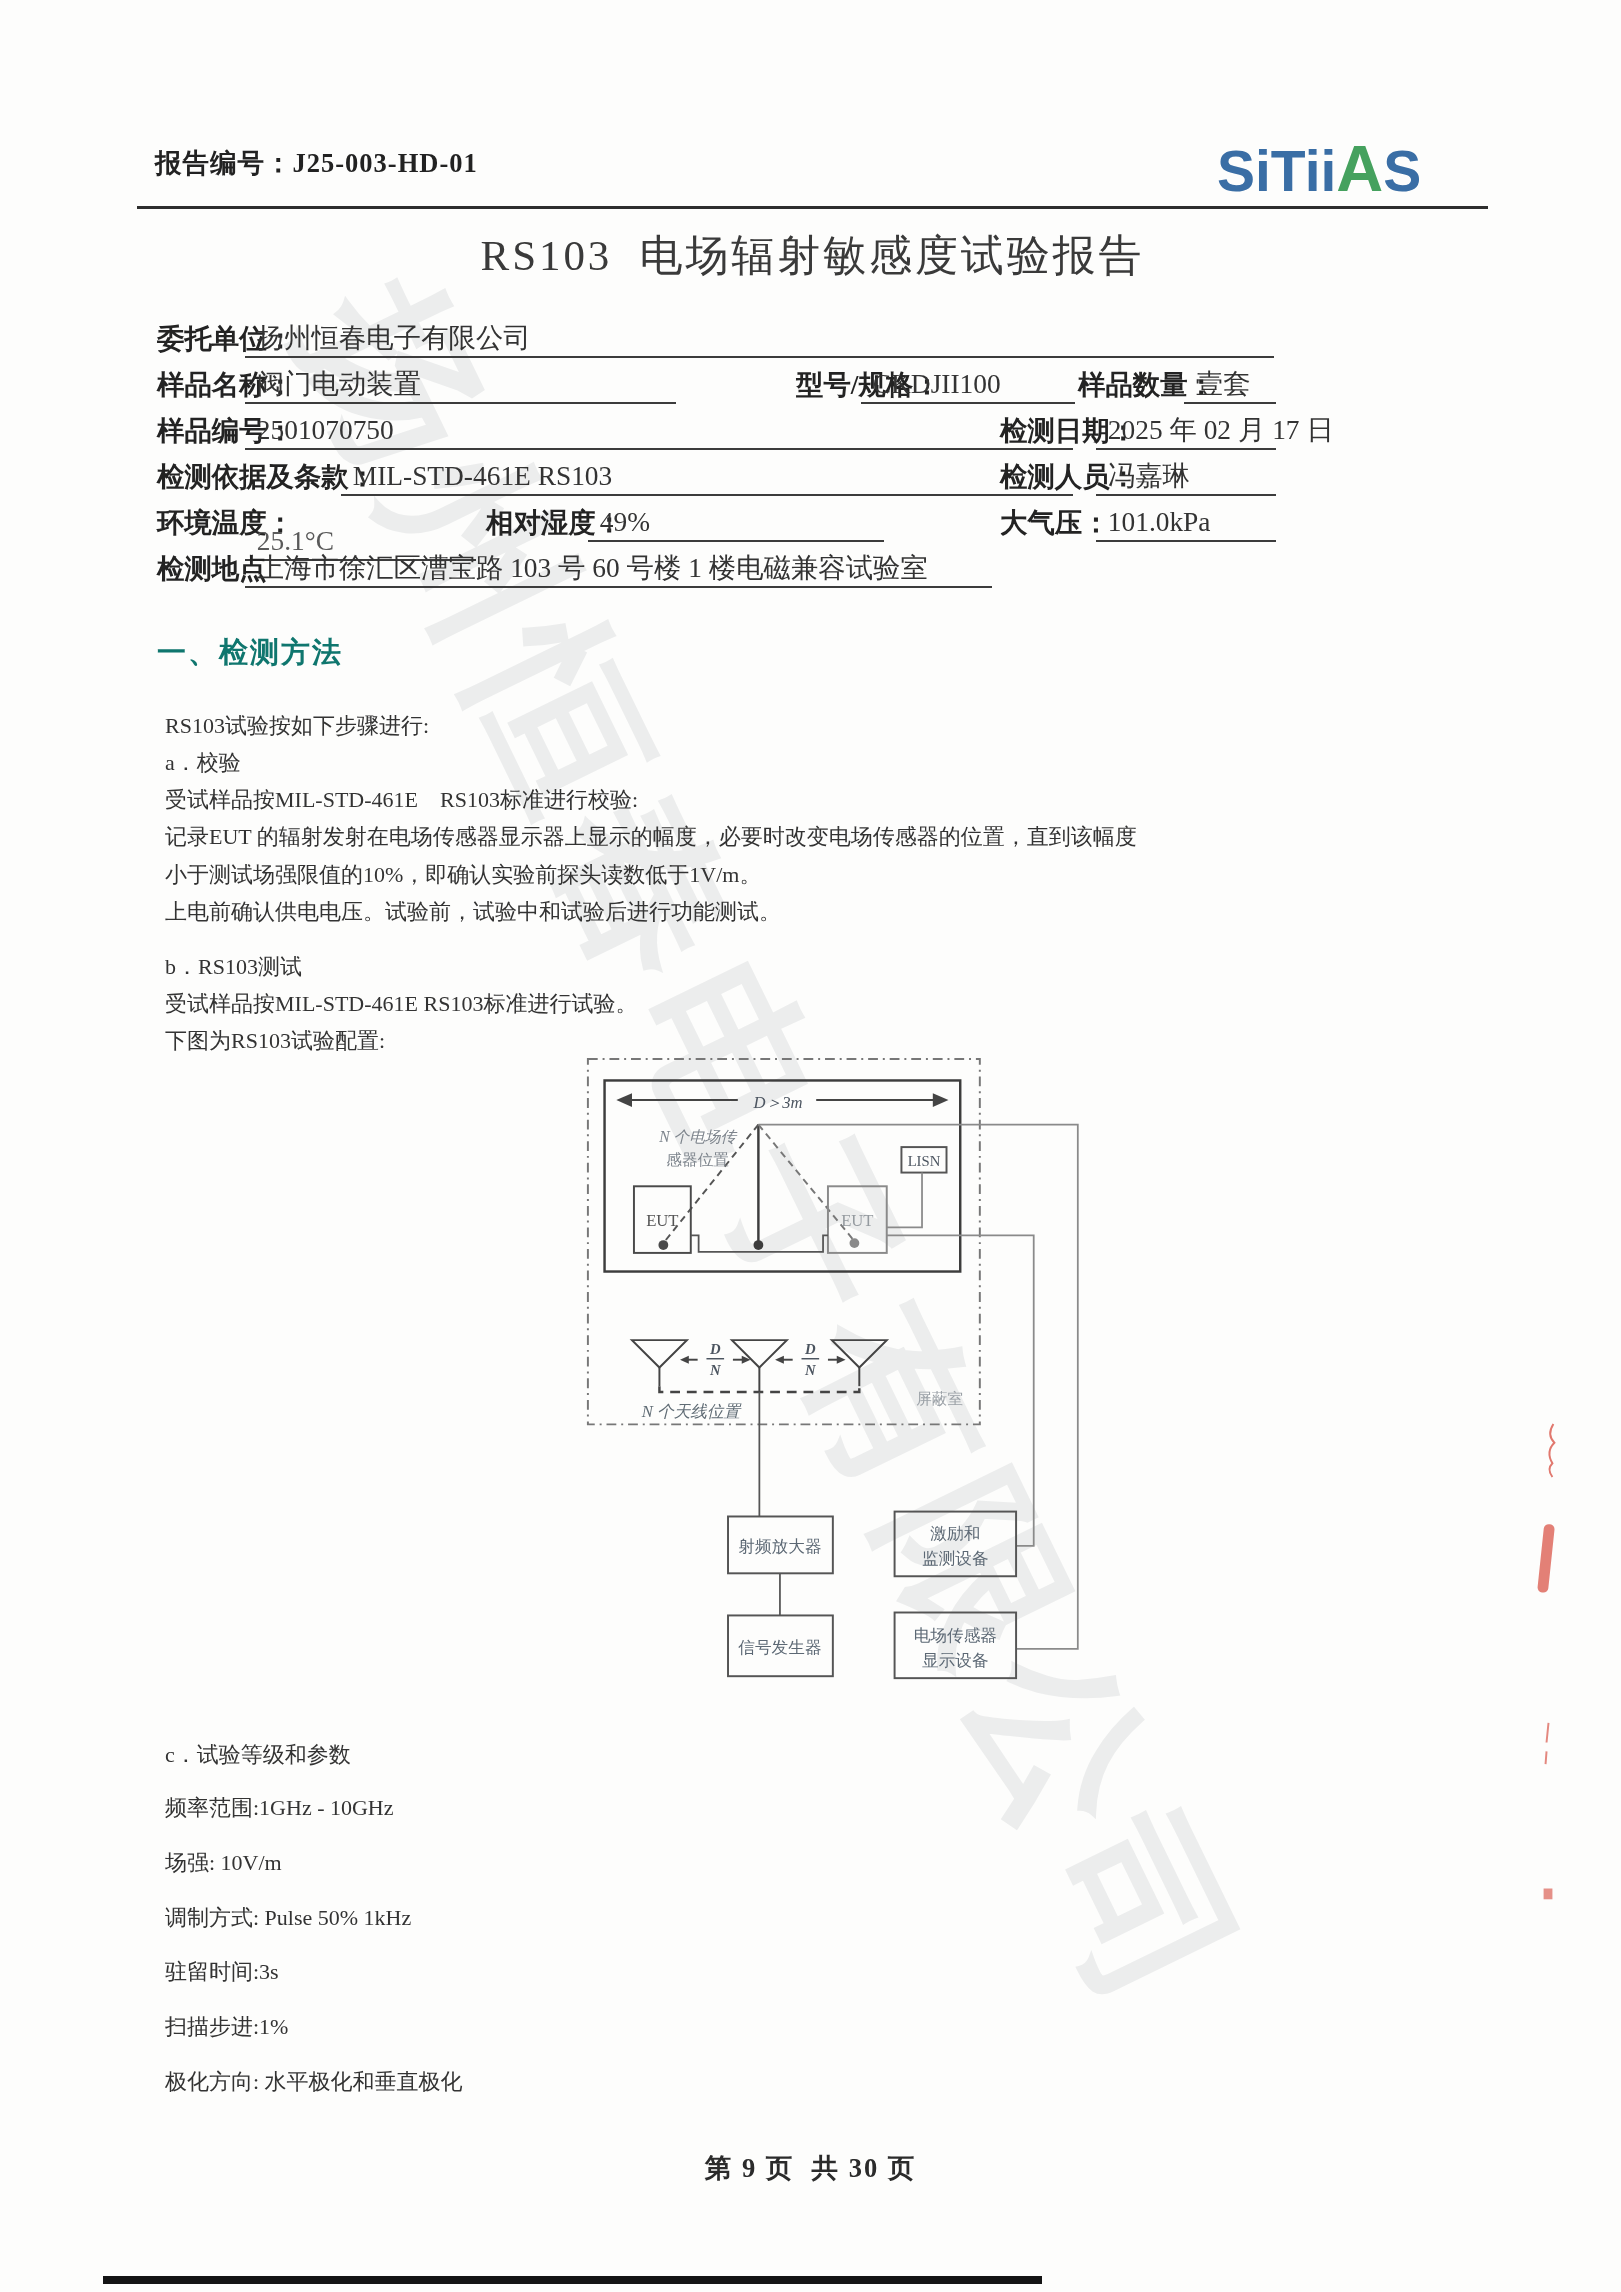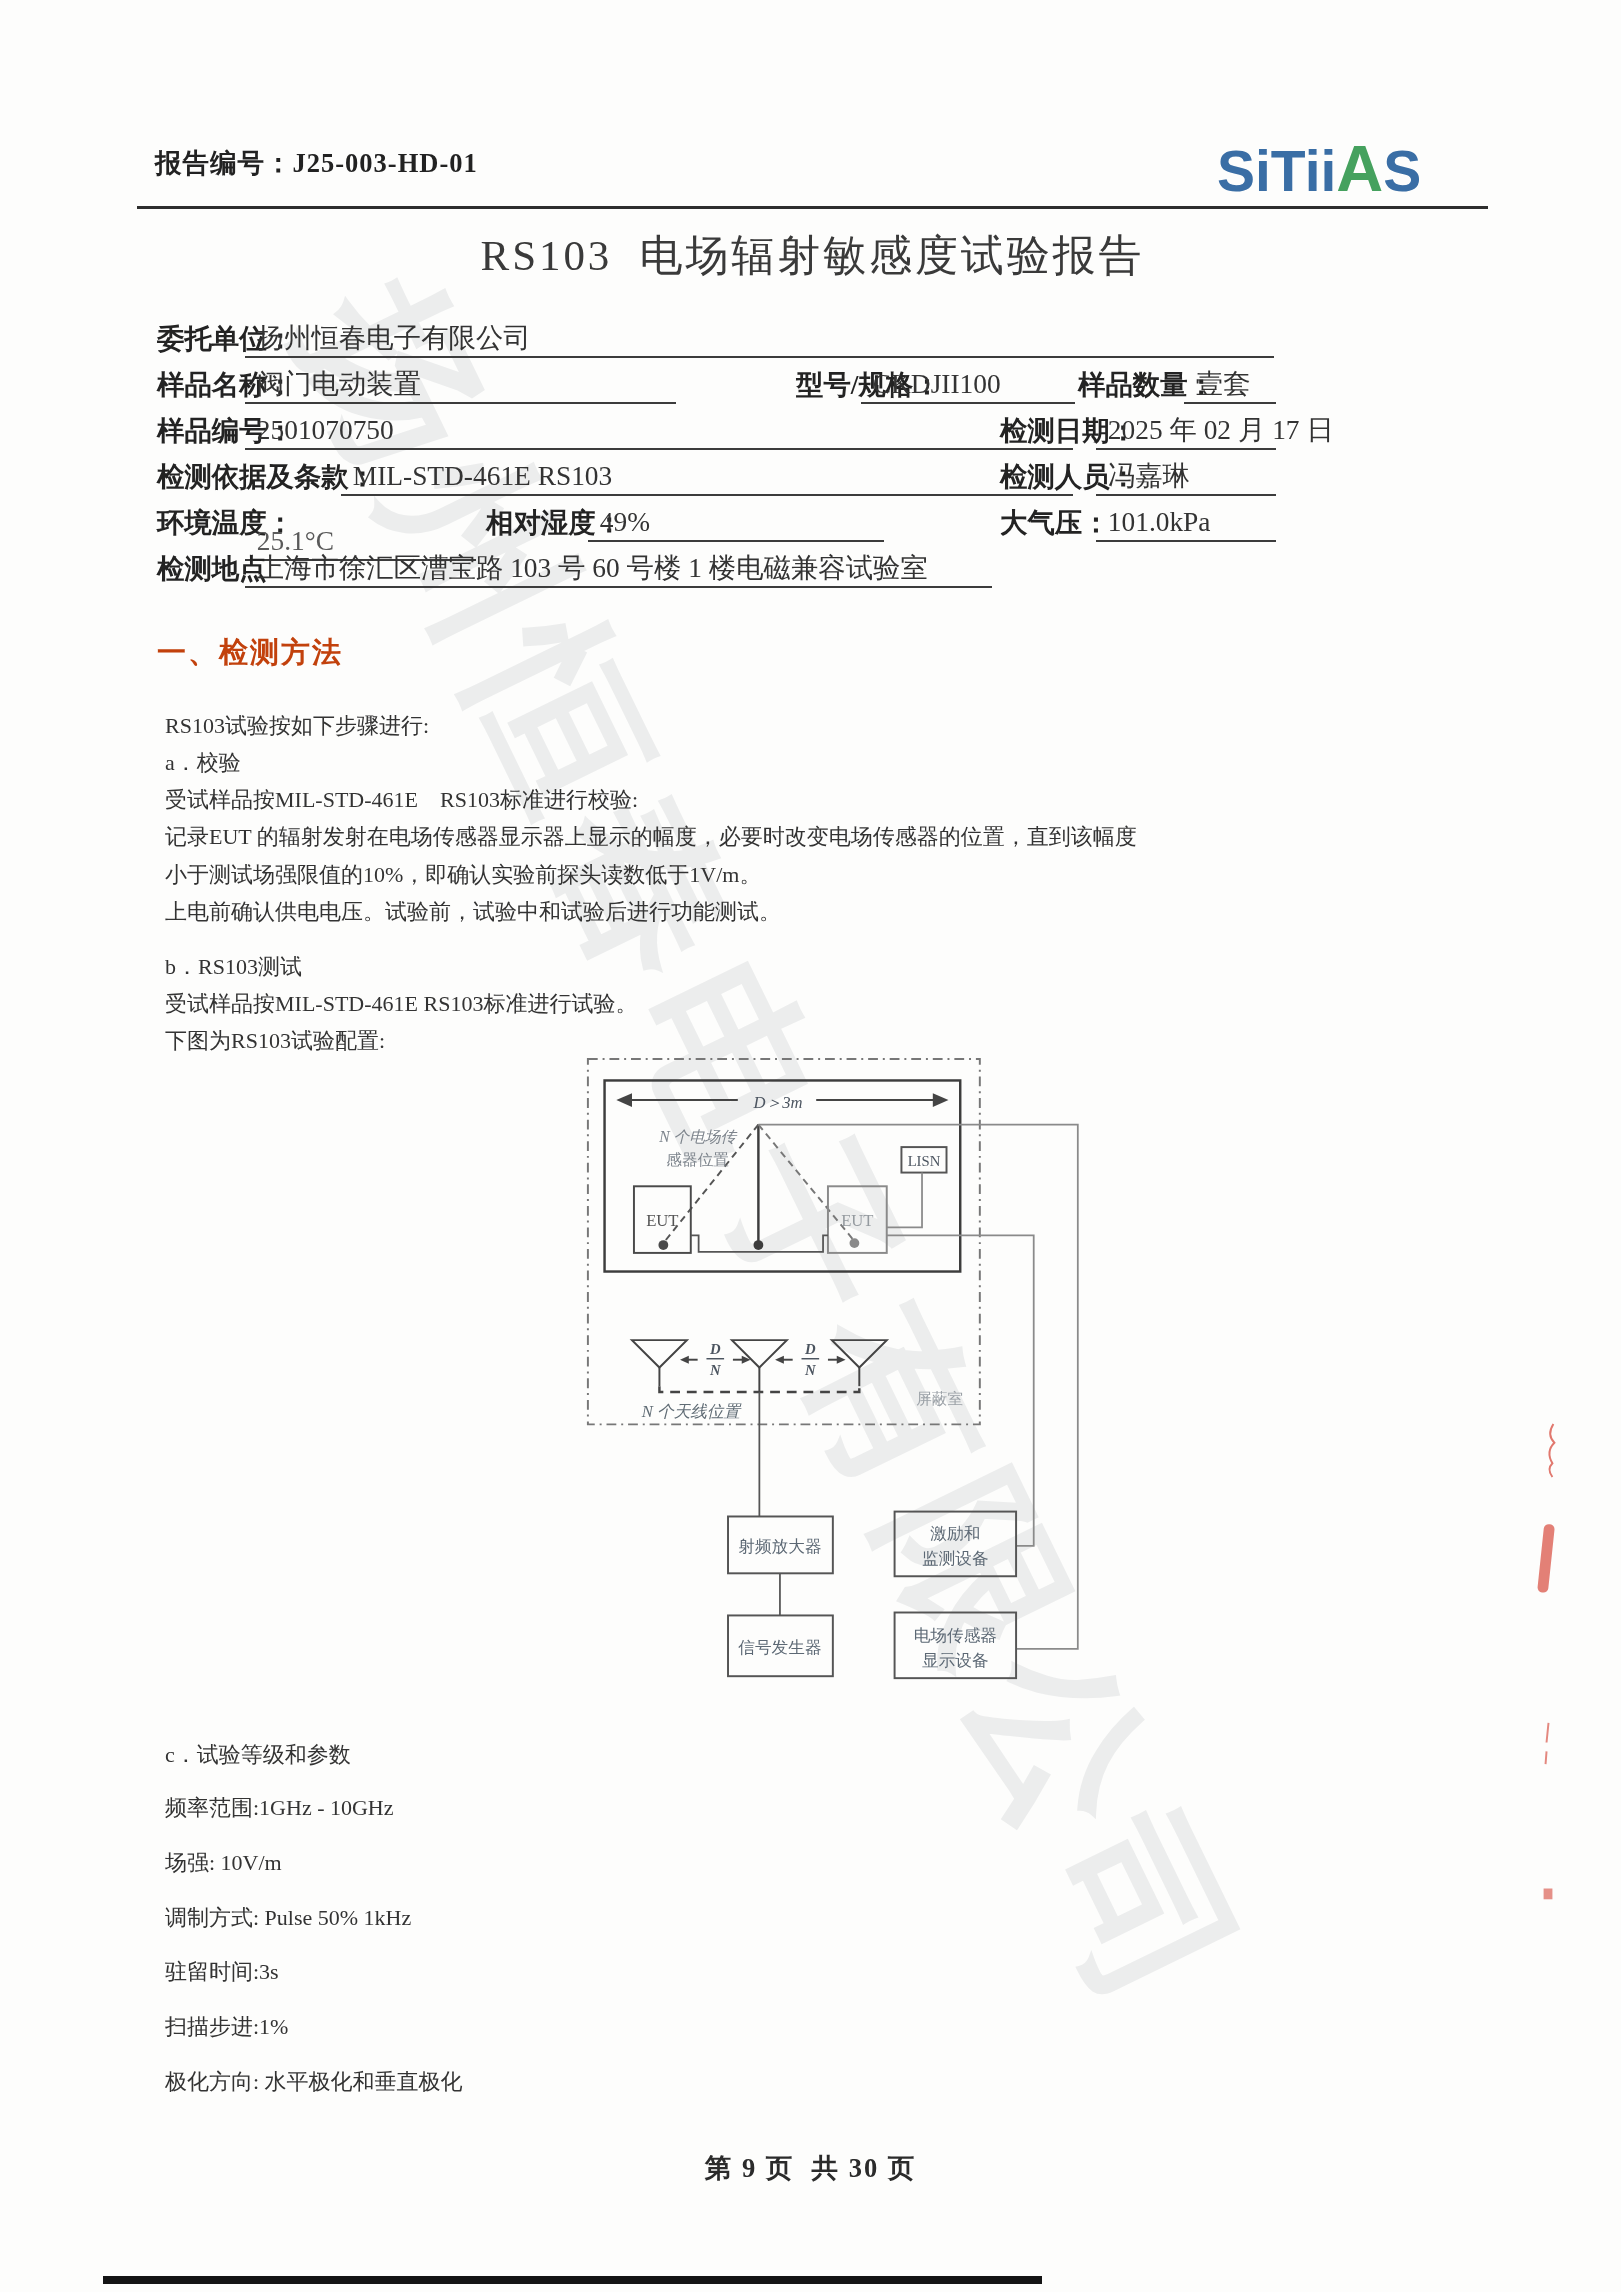--- a/index.html
+++ b/index.html
@@ -25,21 +25,21 @@
   .logo .blue{color:#3a6ea5;}
   .logo .green{color:#45a15e; font-size:65px;}
   .header-rule{left:137px; top:206px; width:1351px; height:2.9px; background:#2e2e2e;}
   
   .doc-title{left:137px; top:227px; width:1351px; text-align:center; font-size:43px; font-weight:normal; color:#3a3a3a; letter-spacing:2.9px; white-space:pre;}
   
   .flabel{position:absolute; font-size:27.4px; font-weight:bold; color:#232323; line-height:37px; white-space:pre;}
   .fval{position:absolute; font-size:27.4px; color:#333; height:37px; line-height:35px; border-bottom:2px solid #3c3c3c; padding-left:11.8px; white-space:pre; box-sizing:border-box;}
   
   .para{position:absolute; font-size:22px; color:#333; white-space:pre; line-height:35px;margin-left:8px;}
-  .sec-head{position:absolute; font-size:29px; font-weight:bold; color:#c2410c; letter-spacing:2px;}
+  .sec-head{position:absolute; font-size:29px; font-weight:bold; color:#0f766e; letter-spacing:2px;}
   
   .footer{left:0; top:2150px; width:1621px; text-align:center; font-size:26.5px; font-weight:bold; color:#2b2b2b; letter-spacing:2px; white-space:pre;}
   .scan-bar{left:103px; top:2276px; width:939px; height:7.8px; background:#141414;}
   svg text{font-family:"Liberation Serif","DejaVu Serif",serif;}
 </style>
 </head>
 <body>
 
 <div class="page">
 

